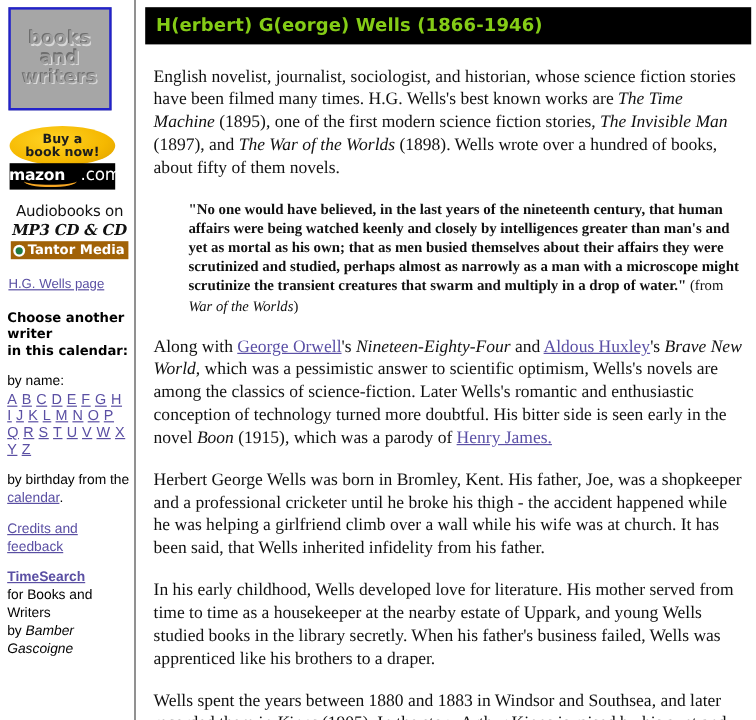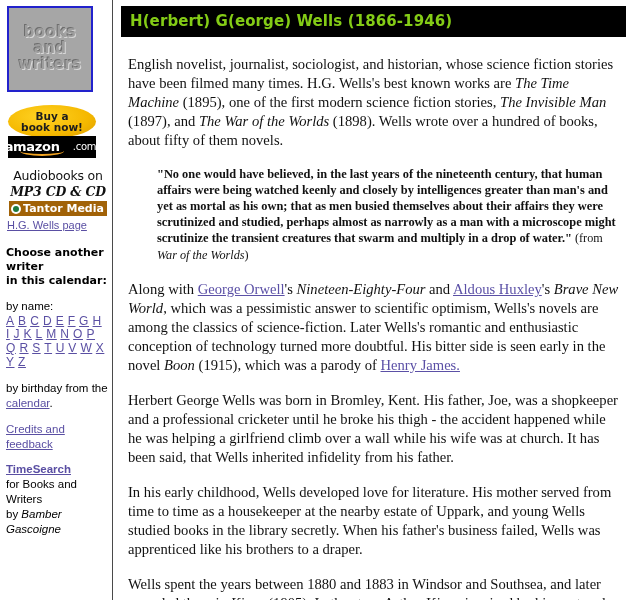--- a/index.html
+++ b/index.html
@@ -102,21 +102,21 @@
   }
   .amazon-bar .az-word {
     font-family: "DejaVu Sans", sans-serif;
     font-weight: bold;
     font-size: 13px;
     color: #ffffff;
     letter-spacing: -0.3px;
   }
   .amazon-bar .az-com {
     font-family: "DejaVu Sans", sans-serif;
-    font-size: 10px;
+    font-size: 14px;
     color: #ffffff;
     letter-spacing: -0.2px;
     margin-left: 1px;
   }
   .amazon-smile {
     position: absolute;
     bottom: 2px;
     left: 12px;
     width: 44px;
     height: 8px;
@@ -168,21 +168,21 @@
   .tantor-glyph::after {
     content: "";
     position: absolute;
     left: 2px; top: 2px;
     width: 6px; height: 6px;
     border-radius: 50%;
     background: #1f7a3f;
   }
   .wells-page-link {
     display: block;
-    margin-top: 1px;
+    margin-top: 12px;
     text-align: left;
     padding-left: 1px;
   }
 
   .side-head {
     margin: 14px 0 0 1px;
     font-family: "DejaVu Sans", sans-serif;
     font-weight: bold;
     font-size: 11px;
     line-height: 1.25;

